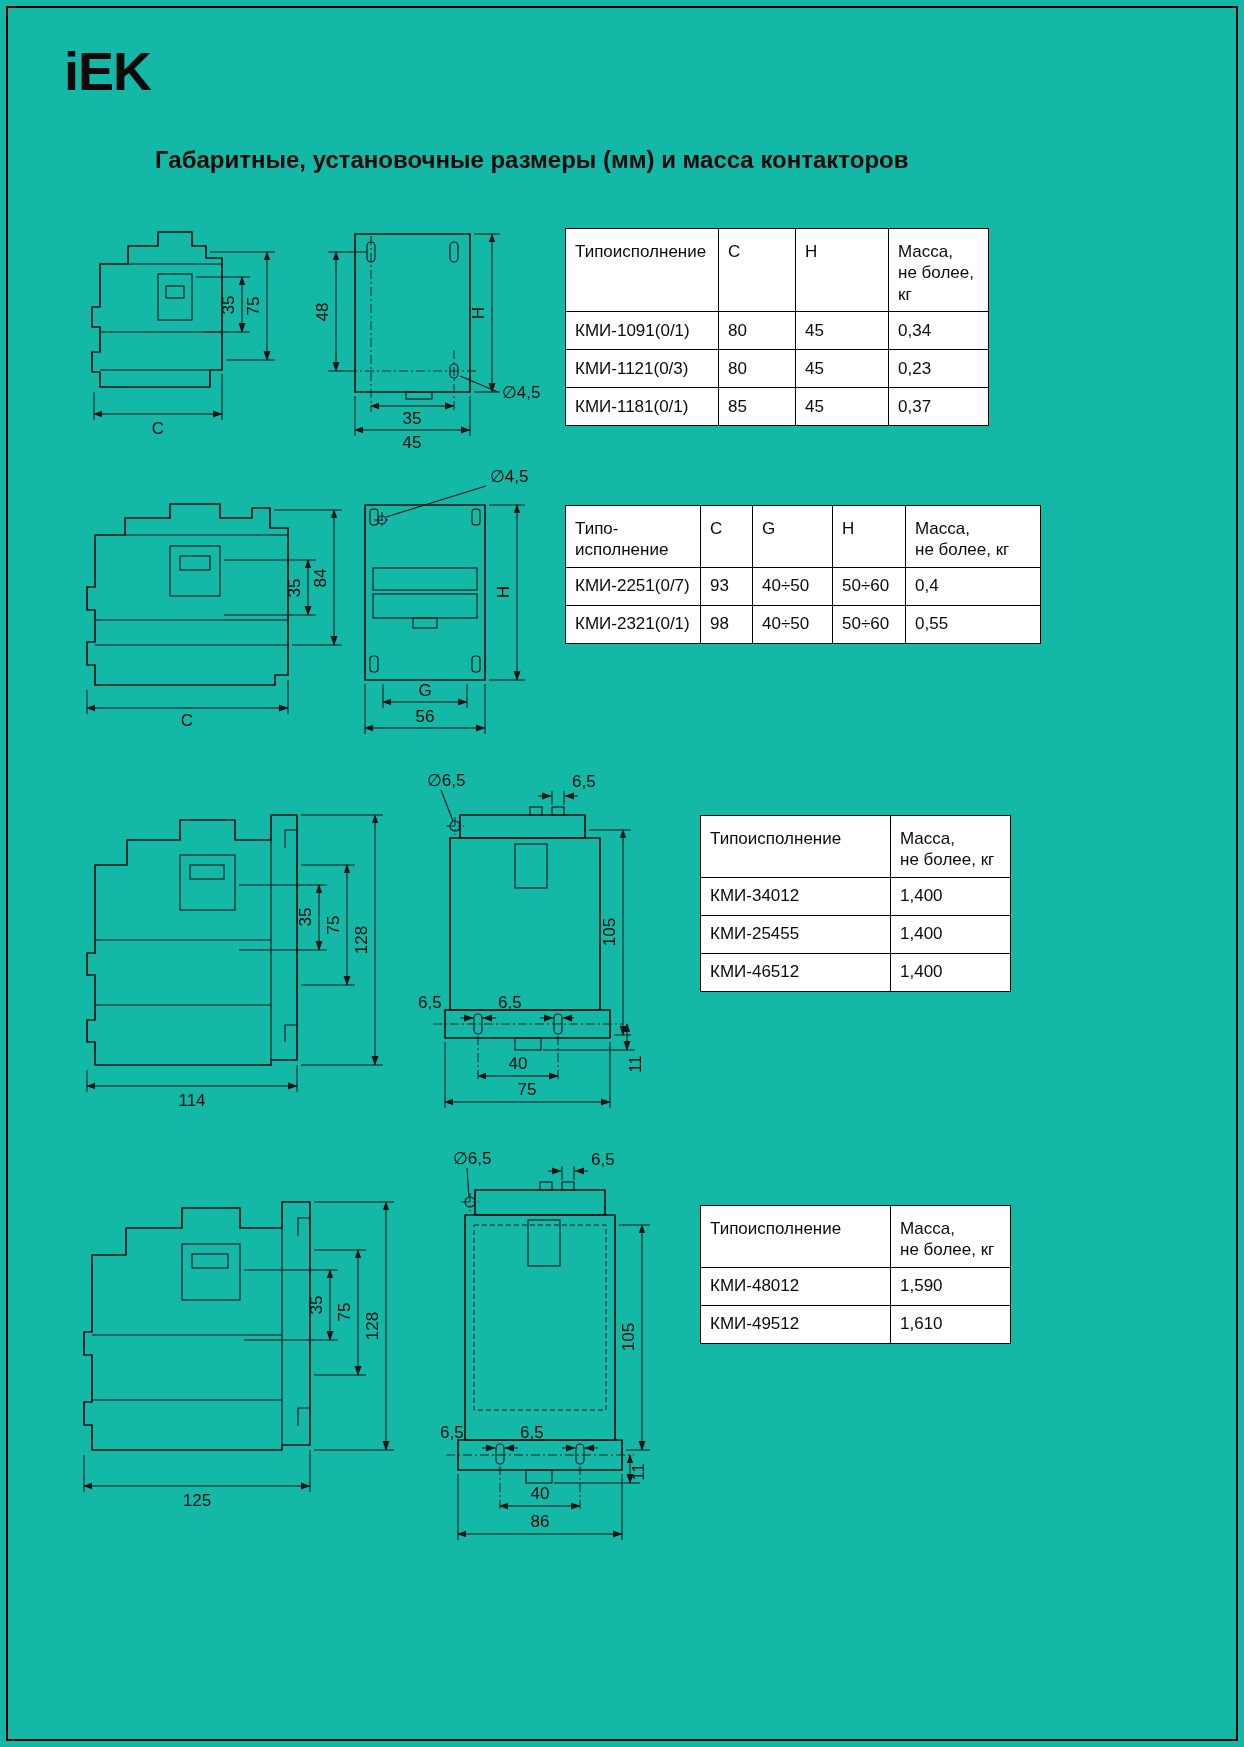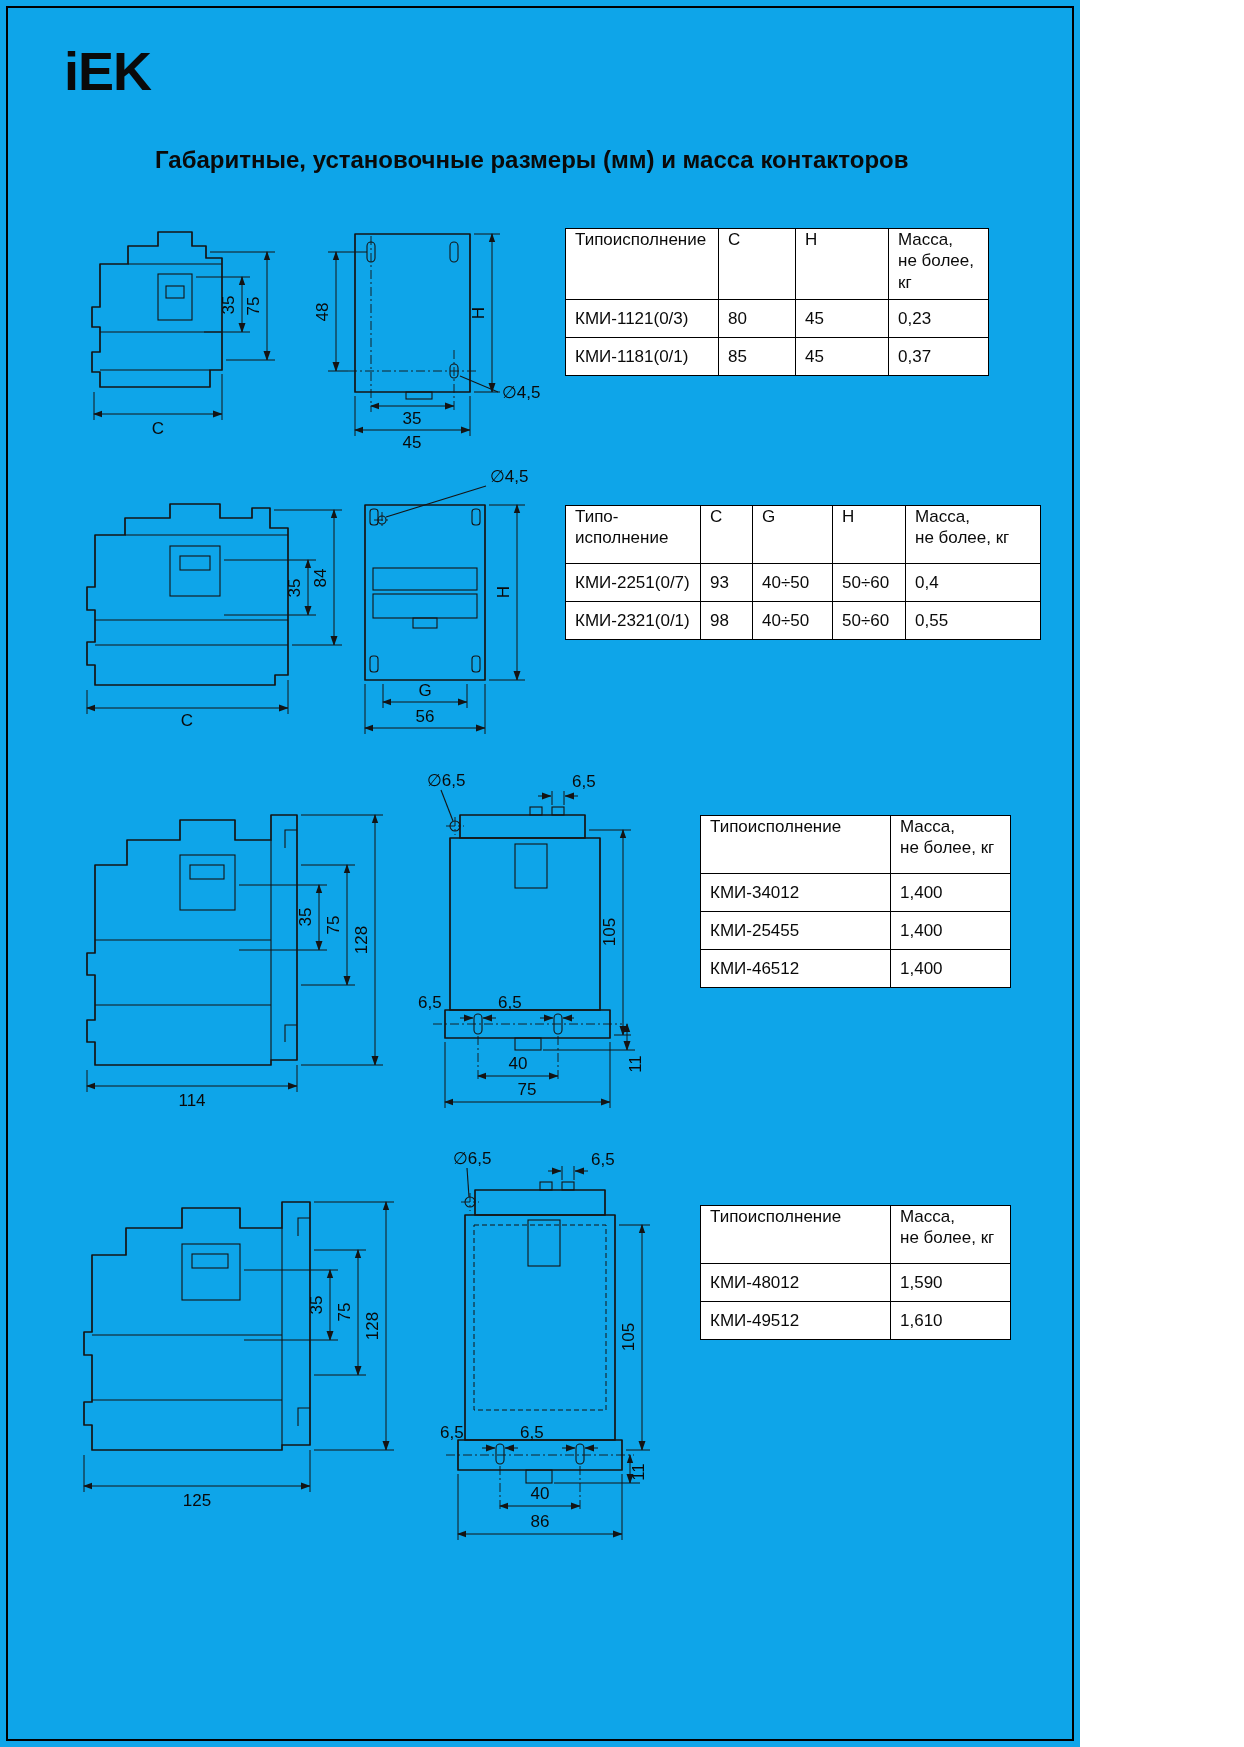--- a/index.html
+++ b/index.html
@@ -1,27 +1,27 @@
 <!DOCTYPE html>
 <html><head>
 <meta charset="utf-8">
 <style>
   * { margin:0; padding:0; box-sizing:border-box; }
   html,body { background:#fff; }
   .page {
-    position:relative; width:1080px; height:1747px; background:#0ea5e9;
+    position:relative; width:1244px; height:1747px; background:#14b8a6;
     font-family:"Liberation Sans", sans-serif; color:#0d0d0d; overflow:hidden;
   }
   .frame { position:absolute; left:6px; top:6px; right:6px; bottom:6px; border:2px solid #000; }
   .logo { position:absolute; left:64px; top:40px; font-size:54px; font-weight:800; letter-spacing:-1px; color:#0a0a0a; }
   .title { position:absolute; left:155px; top:146px; font-size:24px; font-weight:700; color:#0a0a0a; white-space:nowrap; }
 
   table.spec { position:absolute; border-collapse:collapse; table-layout:fixed; font-size:17px; color:#0a0a0a; background:#fff; }
   table.spec th, table.spec td { border:1px solid #000; text-align:left; padding:6px 9px; font-weight:400; white-space:pre-line; line-height:1.25; }
-  table.spec th { vertical-align:top; height:58px; padding-top:0; }
+  table.spec th { vertical-align:top; height:58px; padding-top:12px; }
   table.spec td { vertical-align:middle; height:38px; }
 
   #table1 { left:565px; top:228px; }
   #table2 { left:565px; top:505px; }
   #table3 { left:700px; top:815px; }
   #table4 { left:700px; top:1205px; }
 
   svg.drawing { position:absolute; overflow:visible; }
   #svg1 { left:70px;  top:222px; }
   #svg2 { left:70px;  top:468px; }
@@ -108,20 +108,26 @@
     <thead>
       <tr>
         <th>Типоисполнение</th>
         <th>C</th>
         <th>H</th>
         <th>Масса,
 не более, кг</th>
       </tr>
     </thead>
     <tbody>
+      <tr>
+        <td>КМИ-1091(0/1)</td>
+        <td>80</td>
+        <td>45</td>
+        <td>0,34</td>
+      </tr>
       <tr>
         <td>КМИ-1121(0/3)</td>
         <td>80</td>
         <td>45</td>
         <td>0,23</td>
       </tr>
       <tr>
         <td>КМИ-1181(0/1)</td>
         <td>85</td>
         <td>45</td>

